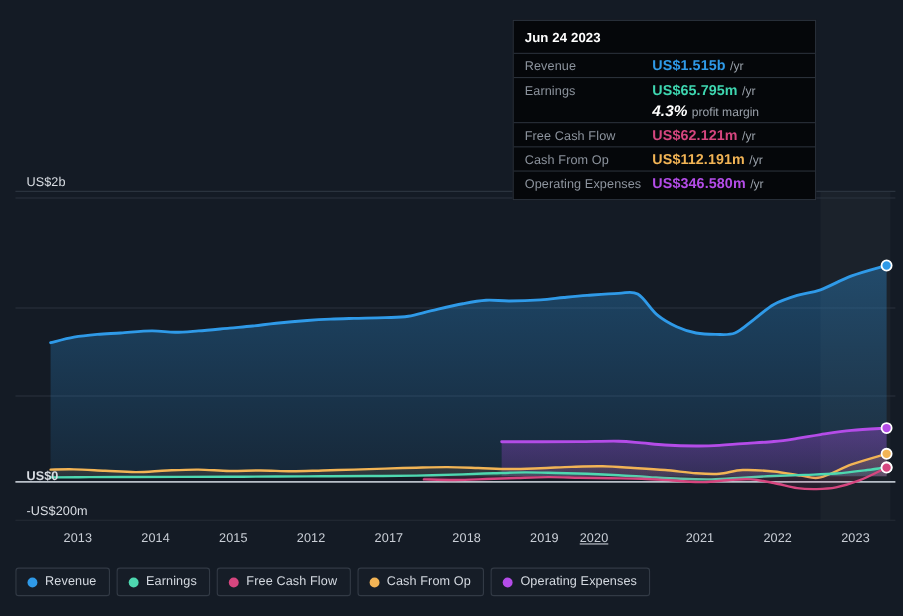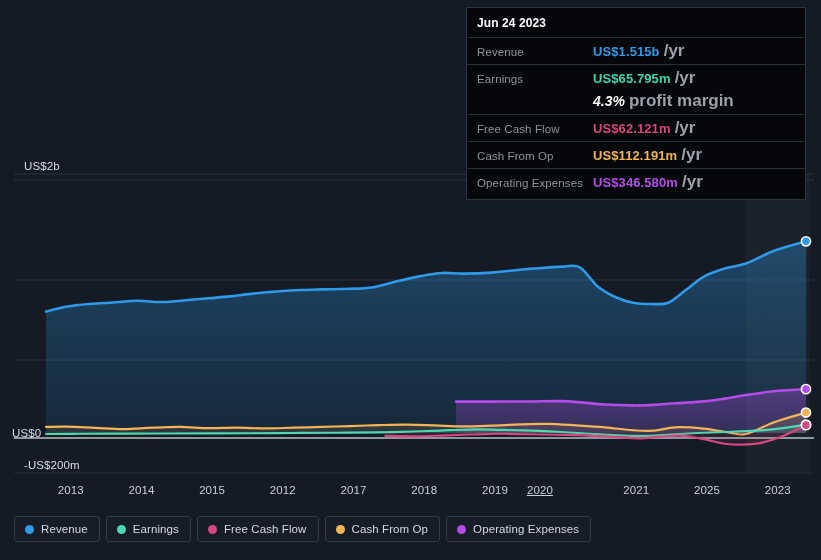--- a/index.html
+++ b/index.html
@@ -41,22 +41,22 @@
     font-size: 11.5px;
     text-align: center;
     width: 48px;
     letter-spacing: 0.1px;
   }
 
   
   #tooltip {
     position: absolute;
     left: 466px;
-    top: 7px;
-    width: 340px;
+    top: 18px;
+    width: 276px;
     background: #05070a;
     border: 1px solid #2c333d;
     box-sizing: border-box;
     padding: 8px 0 4px 0;
   }
   #tooltip .tt-date {
     color: #ffffff;
     font-size: 12px;
     font-weight: bold;
     padding: 0 10px 7px 10px;
@@ -77,22 +77,22 @@
     flex: none;
     letter-spacing: 0.1px;
   }
   .tt-val {
     font-size: 13px;
     font-weight: bold;
     letter-spacing: 0.1px;
   }
   .tt-unit {
     color: #9aa1aa;
-    font-size: 17px;
-    font-weight: bold;
+    font-size: 11px;
+    font-weight: normal;
     margin-left: 4px;
   }
   .tt-margin-val {
     color: #ffffff;
     font-size: 14px;
     font-weight: bold;
     font-style: italic;
   }
 
   
@@ -182,34 +182,34 @@
         </g>
         <g>
           <path d="M385.35,435.78 C390.06,435.87 404.20,436.33 413.63,436.29 C423.05,436.25 432.48,435.83 441.91,435.53 C451.33,435.23 460.76,434.81 470.19,434.52 C479.61,434.22 489.04,433.80 498.47,433.76 C507.89,433.72 517.32,434.10 526.74,434.26 C536.17,434.43 545.60,434.60 555.02,434.77 C564.45,434.94 573.88,434.94 583.30,435.28 C592.73,435.61 602.16,436.29 611.58,436.80 C621.01,437.30 631.61,438.36 639.86,438.31 C648.11,438.27 654.00,436.96 661.07,436.54 C668.14,436.12 675.21,435.36 682.28,435.78 C689.35,436.20 696.42,437.74 703.49,439.07 C710.56,440.40 718.22,442.82 724.70,443.75 C731.18,444.68 736.48,444.74 742.37,444.64 C748.26,444.53 753.57,444.43 760.05,443.12 C766.53,441.81 773.60,439.79 781.26,436.80 C788.91,433.80 801.88,427.08 806.00,425.14 L806.00,433 L385.35,433 Z" fill="url(#gFcf)" stroke="none"></path>
           <path d="M385.35,435.78 C390.06,435.87 404.20,436.33 413.63,436.29 C423.05,436.25 432.48,435.83 441.91,435.53 C451.33,435.23 460.76,434.81 470.19,434.52 C479.61,434.22 489.04,433.80 498.47,433.76 C507.89,433.72 517.32,434.10 526.74,434.26 C536.17,434.43 545.60,434.60 555.02,434.77 C564.45,434.94 573.88,434.94 583.30,435.28 C592.73,435.61 602.16,436.29 611.58,436.80 C621.01,437.30 631.61,438.36 639.86,438.31 C648.11,438.27 654.00,436.96 661.07,436.54 C668.14,436.12 675.21,435.36 682.28,435.78 C689.35,436.20 696.42,437.74 703.49,439.07 C710.56,440.40 718.22,442.82 724.70,443.75 C731.18,444.68 736.48,444.74 742.37,444.64 C748.26,444.53 753.57,444.43 760.05,443.12 C766.53,441.81 773.60,439.79 781.26,436.80 C788.91,433.80 801.88,427.08 806.00,425.14" fill="none" stroke="#d6467f" stroke-width="2.2" stroke-linecap="round" stroke-linejoin="round"></path>
           <circle cx="806" cy="425.1416935" r="4.6" fill="#d6467f" stroke="#ffffff" stroke-width="1.6"></circle>
         </g>
       </svg>
   </div>
 
   <div class="y-label" style="left:24px; top:160px;">US$2b</div>
-  <div class="y-label" style="left:12px; top:427px;">US$0</div>
+  <div class="y-label" style="left:24px; top:427px;font-weight:bold;">US$0</div>
   <div class="y-label" style="left:24px; top:459px;">-US$200m</div>
 
   <div id="x-axis">
       <div class="x-label" style="left: 46.7442px; top: 484px;">2013</div>
       <div class="x-label" style="left: 117.442px; top: 484px;">2014</div>
       <div class="x-label" style="left: 188.14px; top: 484px;">2015</div>
       <div class="x-label" style="left: 258.837px; top: 484px;">2012</div>
       <div class="x-label" style="left: 329.535px; top: 484px;">2017</div>
       <div class="x-label" style="left: 400.233px; top: 484px;">2018</div>
       <div class="x-label" style="left: 470.93px; top: 484px;">2019</div>
       <div class="x-label" style="left: 516px; top: 484px; text-decoration: underline;">2020</div>
       <div class="x-label" style="left: 612.326px; top: 484px;">2021</div>
-      <div class="x-label" style="left: 683.023px; top: 484px;">2025</div>
+      <div class="x-label" style="left: 683.023px; top: 484px;">2022</div>
       <div class="x-label" style="left: 753.721px; top: 484px;">2023</div>
     </div>
 
   <div id="tooltip">
     <div class="tt-date">Jun 24 2023</div>
 
     <div class="tt-row">
       <span class="tt-name">Revenue</span>
       <span class="tt-val" style="color:#2f9ae8">US$1.515b</span>
       <span class="tt-unit">/yr</span>

